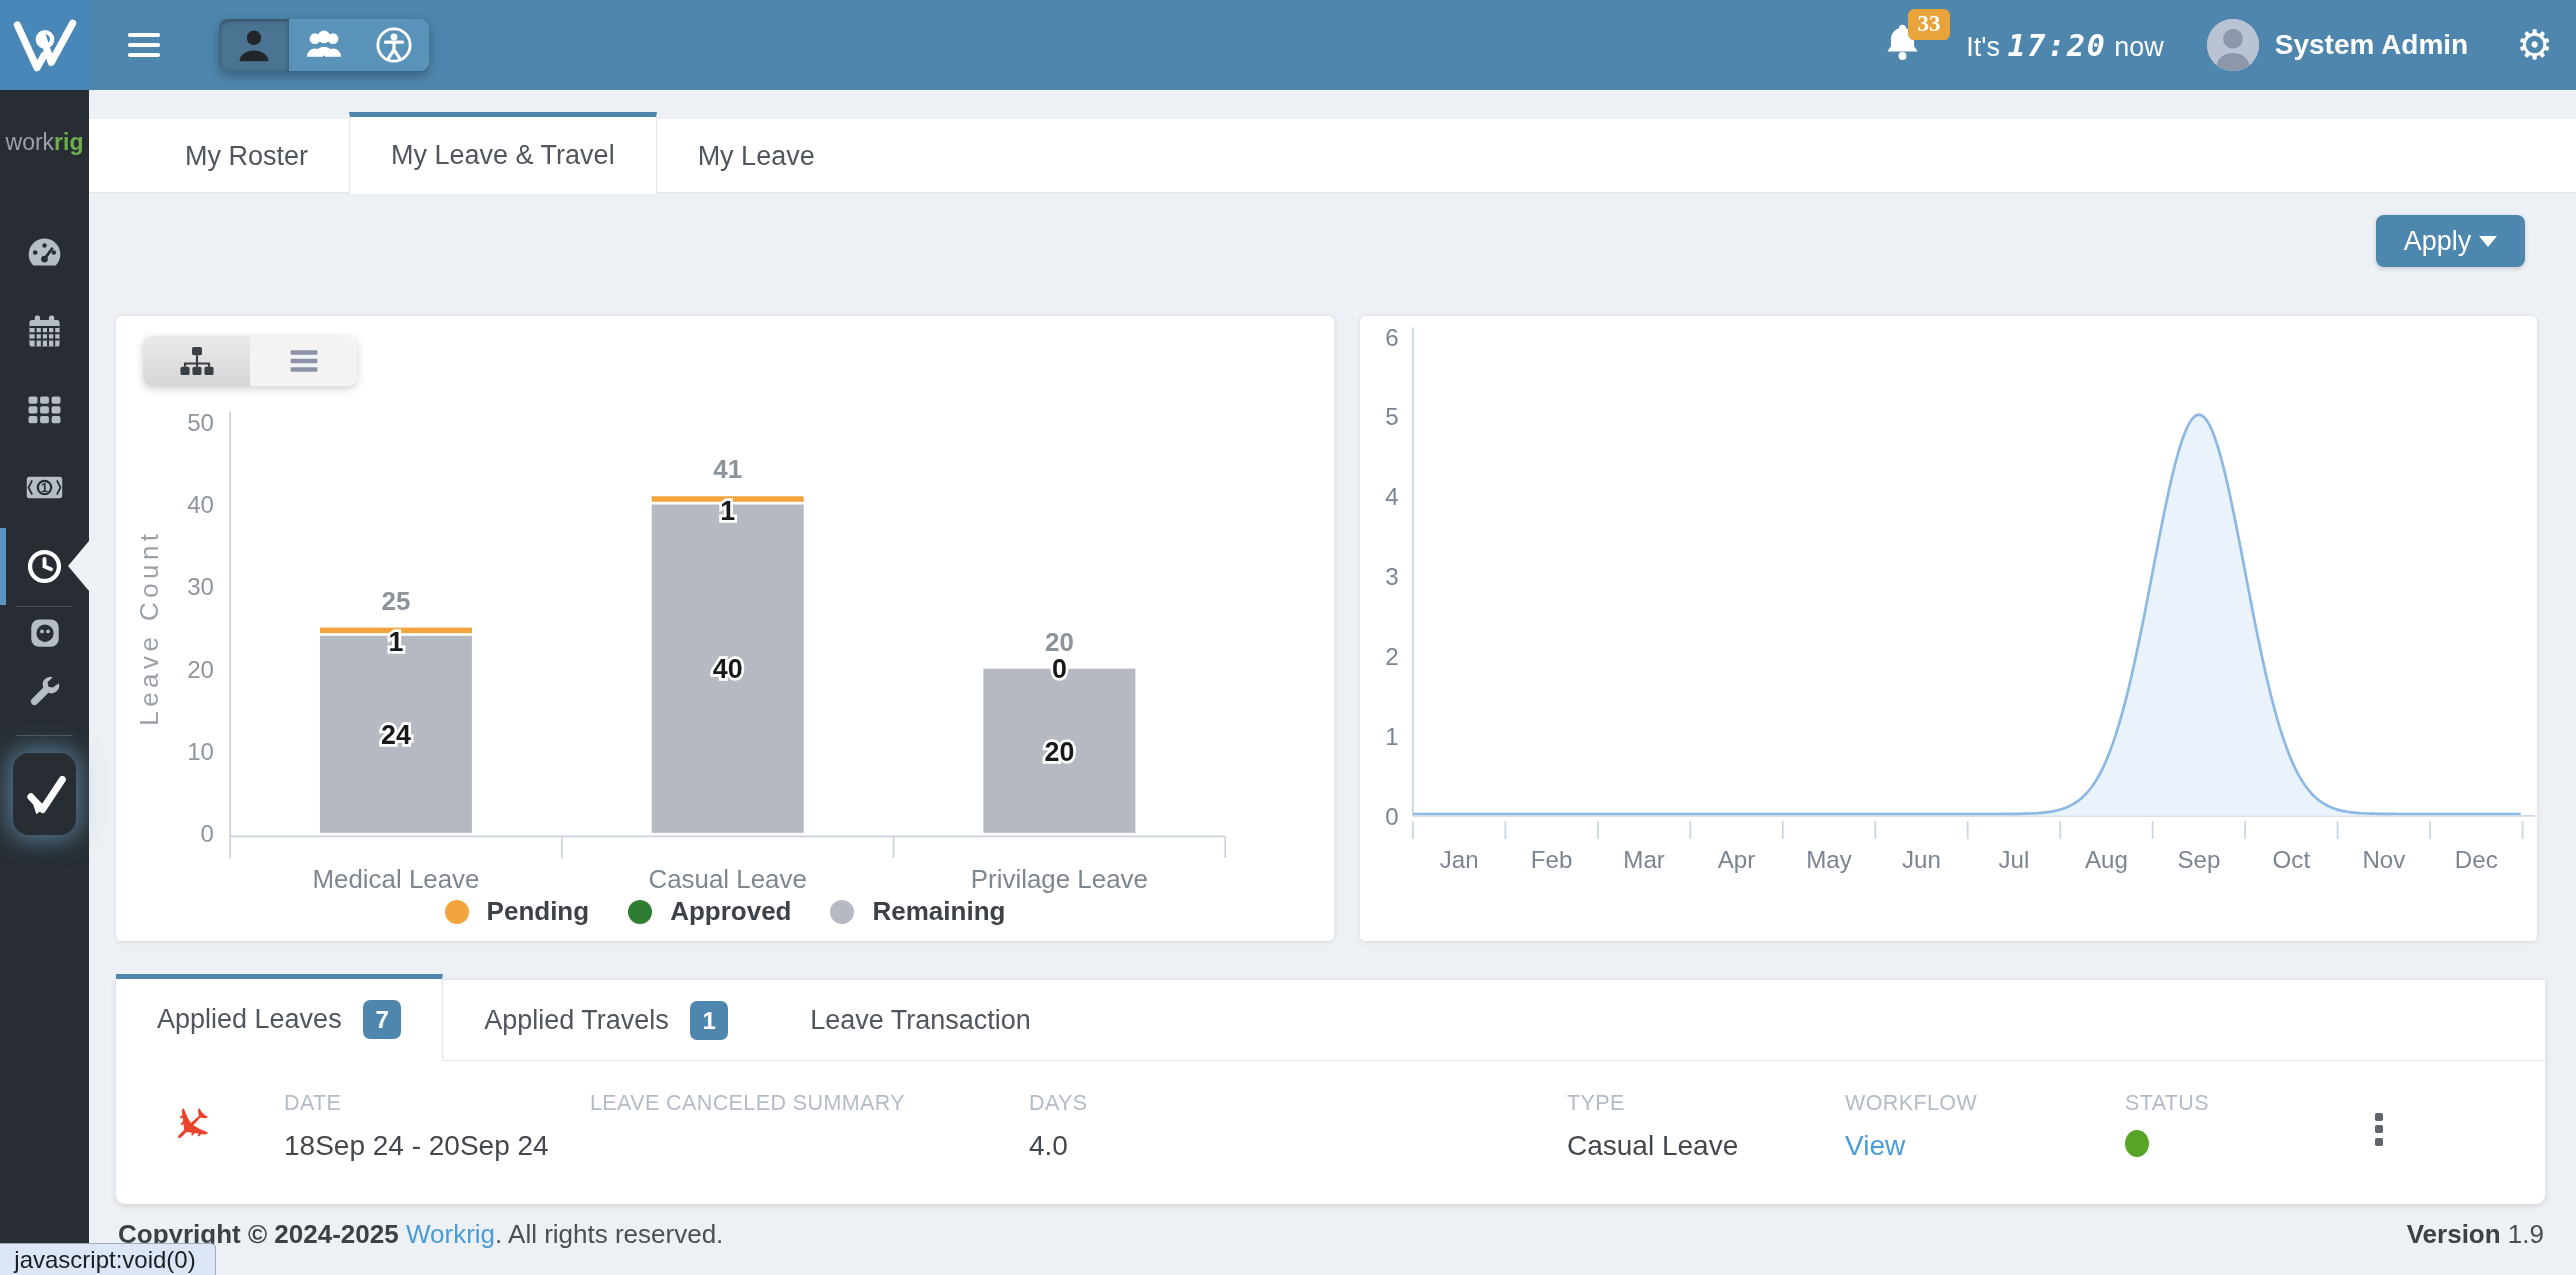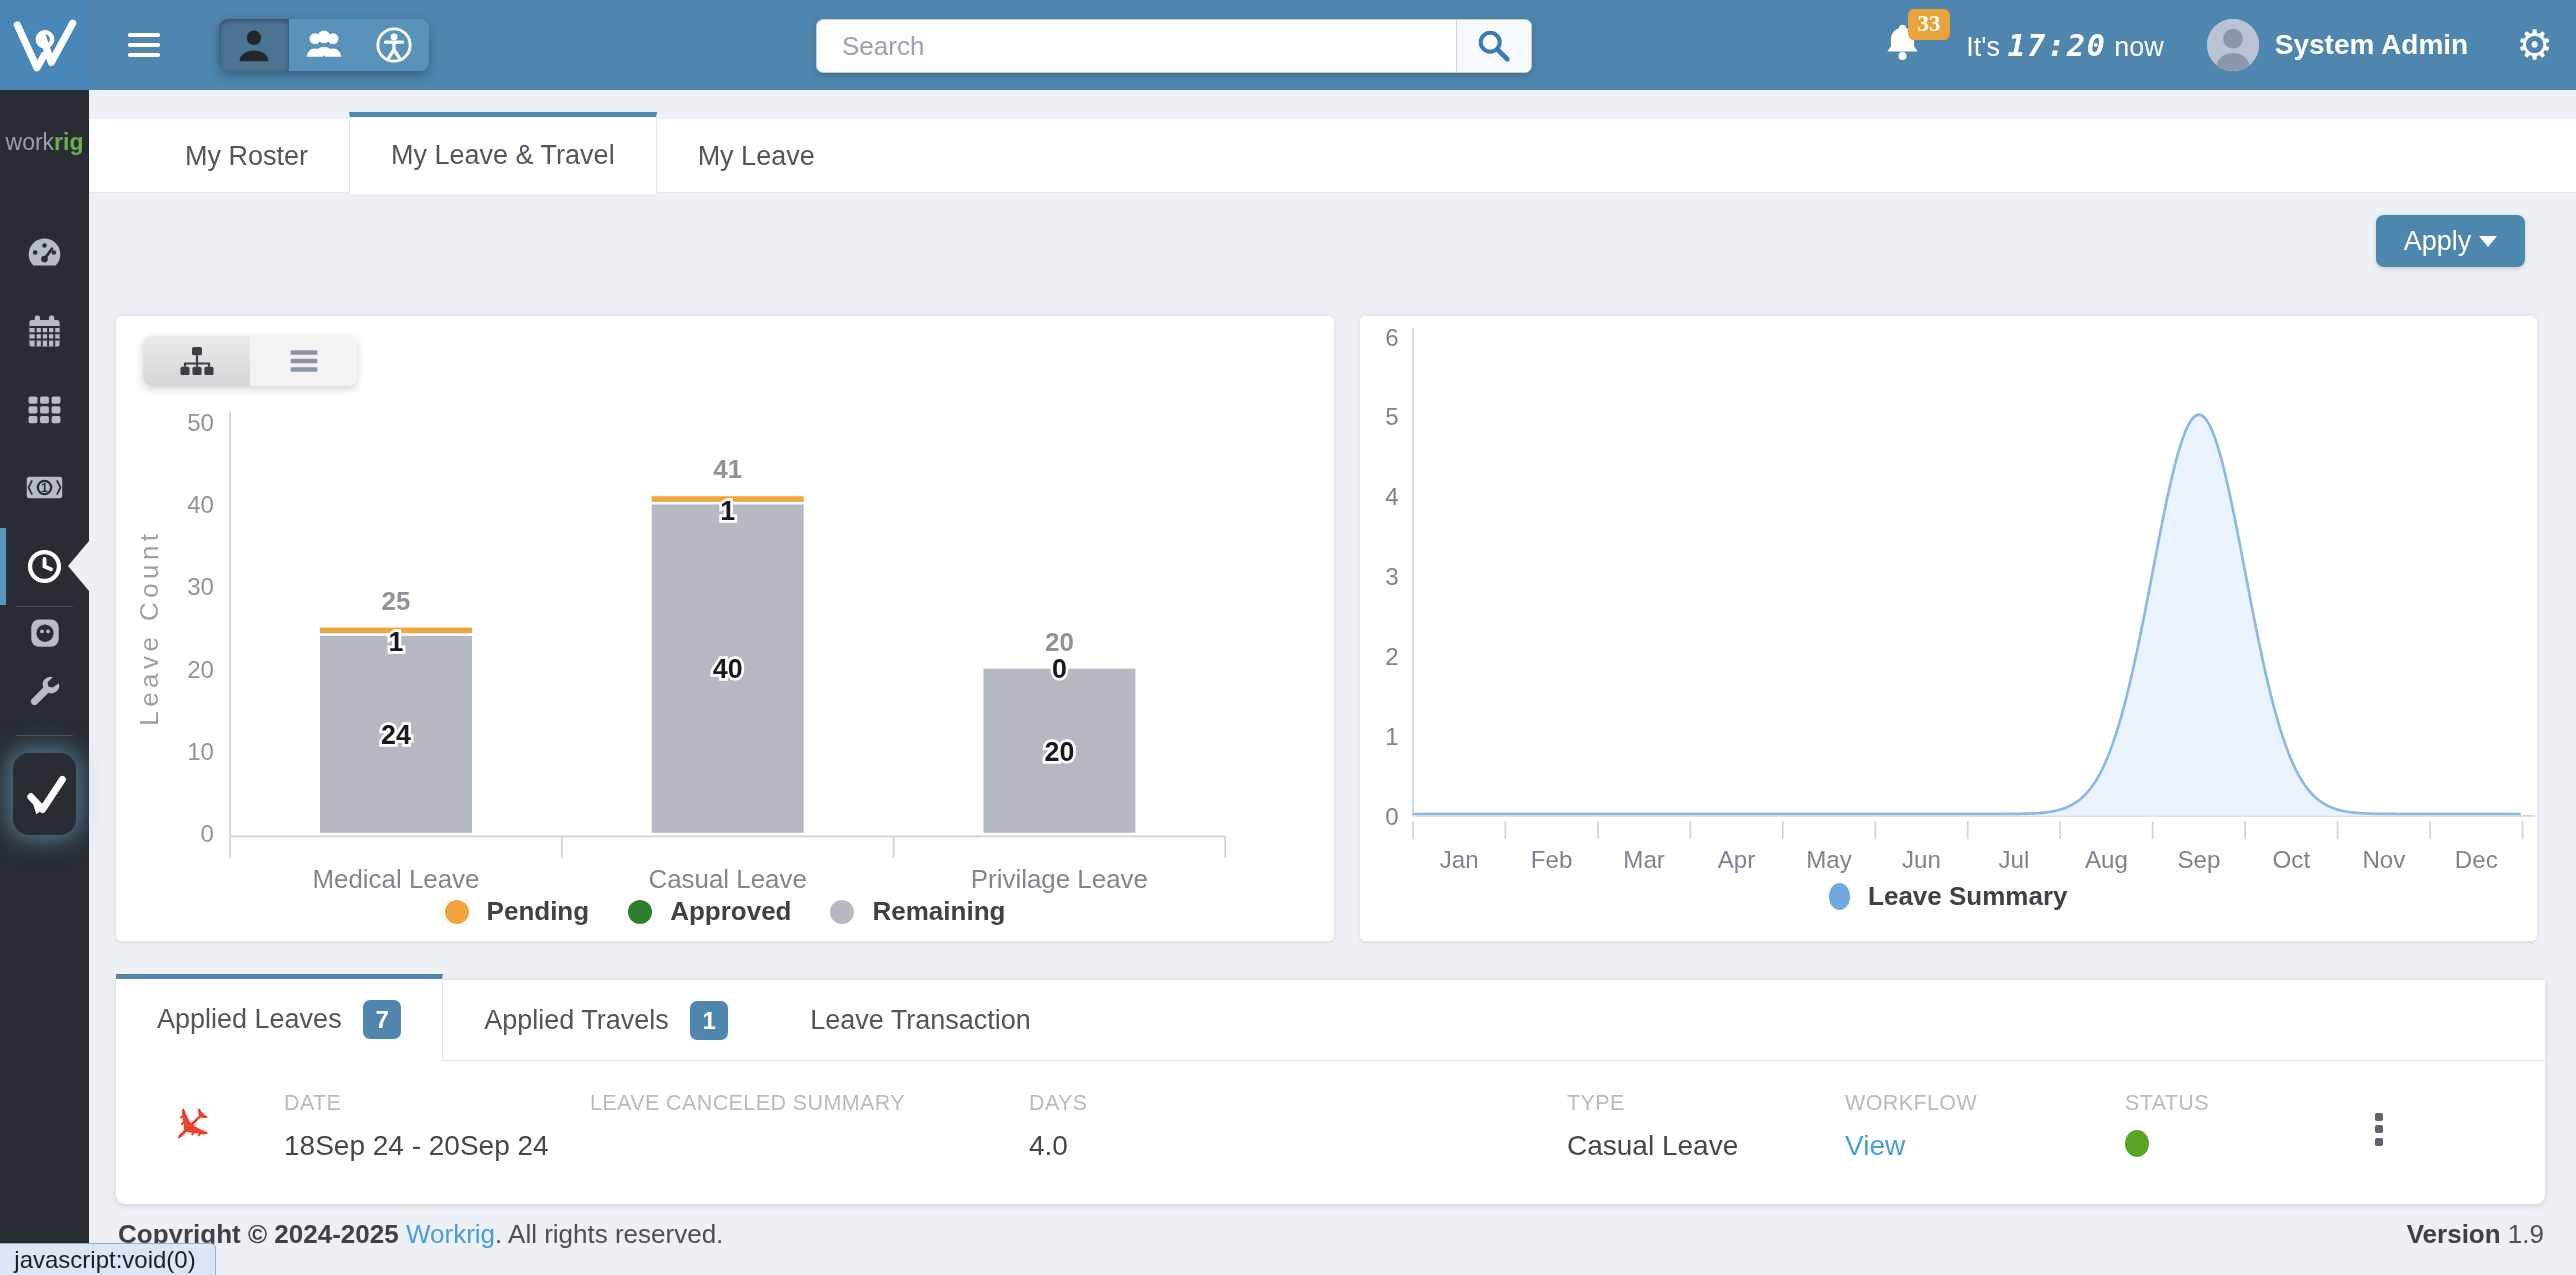--- a/index.html
+++ b/index.html
@@ -118,29 +118,20 @@
           <path d="M9 32 a11 10 0 0 1 22 0 z"></path>
       </svg>
     </div>
     <div class="vs-btn">
       <svg width="38" height="38" viewBox="0 0 40 40">
         <circle cx="20" cy="20" r="17" stroke="#fff" stroke-width="3" fill="none"></circle>
         <circle cx="20" cy="11.5" r="3.6" fill="#fff"></circle>
         <path d="M11 17 h18 M20 17 v8 M20 25 l-6 9 M20 25 l6 9" stroke="#fff" stroke-width="3.4" fill="none" stroke-linecap="round"></path>
       </svg>
     </div>
-  </div>
-  <div class="search-wrap">
-    <input class="search-input" placeholder="Search" style="">
-    <button class="search-btn">
-      <svg width="38" height="38" viewBox="0 0 40 40">
-        <circle cx="16" cy="16" r="10" stroke="#3d7ab3" stroke-width="4.2" fill="none"></circle>
-        <line x1="24" y1="24" x2="34" y2="34" stroke="#3d7ab3" stroke-width="5" stroke-linecap="round"></line>
-      </svg>
-    </button>
   </div>
   <div class="top-right">
     <div class="bell-wrap">
       <svg width="41" height="41" viewBox="0 0 46 46" fill="#fff">
         <path d="M19 6 a4 4 0 0 1 8 0 c6 2 9 7 9 13 v7 l4 6 H6 l4 -6 v-7 c0 -6 3 -11 9 -13 z"></path>
         <circle cx="23" cy="37" r="4.5"></circle>
       </svg>
       <span class="bell-badge">33</span>
     </div>
     <div class="time-text">
@@ -346,26 +337,20 @@
       <text x="627.7916666666667" y="617" text-anchor="middle" font-size="27" fill="#7b8591">Jun</text>
       <text x="731.2083333333334" y="617" text-anchor="middle" font-size="27" fill="#7b8591">Jul</text>
       <text x="834.625" y="617" text-anchor="middle" font-size="27" fill="#7b8591">Aug</text>
       <text x="938.0416666666667" y="617" text-anchor="middle" font-size="27" fill="#7b8591">Sep</text>
       <text x="1041.4583333333335" y="617" text-anchor="middle" font-size="27" fill="#7b8591">Oct</text>
       <text x="1144.875" y="617" text-anchor="middle" font-size="27" fill="#7b8591">Nov</text>
       <text x="1248.2916666666667" y="617" text-anchor="middle" font-size="27" fill="#7b8591">Dec</text>
       <path d="M 59 559 L 59 557.0 L 62 557.0 L 65 557.0 L 68 557.0 L 71 557.0 L 74 557.0 L 77 557.0 L 80 557.0 L 83 557.0 L 86 557.0 L 89 557.0 L 92 557.0 L 95 557.0 L 98 557.0 L 101 557.0 L 104 557.0 L 107 557.0 L 110 557.0 L 113 557.0 L 116 557.0 L 119 557.0 L 122 557.0 L 125 557.0 L 128 557.0 L 131 557.0 L 134 557.0 L 137 557.0 L 140 557.0 L 143 557.0 L 146 557.0 L 149 557.0 L 152 557.0 L 155 557.0 L 158 557.0 L 161 557.0 L 164 557.0 L 167 557.0 L 170 557.0 L 173 557.0 L 176 557.0 L 179 557.0 L 182 557.0 L 185 557.0 L 188 557.0 L 191 557.0 L 194 557.0 L 197 557.0 L 200 557.0 L 203 557.0 L 206 557.0 L 209 557.0 L 212 557.0 L 215 557.0 L 218 557.0 L 221 557.0 L 224 557.0 L 227 557.0 L 230 557.0 L 233 557.0 L 236 557.0 L 239 557.0 L 242 557.0 L 245 557.0 L 248 557.0 L 251 557.0 L 254 557.0 L 257 557.0 L 260 557.0 L 263 557.0 L 266 557.0 L 269 557.0 L 272 557.0 L 275 557.0 L 278 557.0 L 281 557.0 L 284 557.0 L 287 557.0 L 290 557.0 L 293 557.0 L 296 557.0 L 299 557.0 L 302 557.0 L 305 557.0 L 308 557.0 L 311 557.0 L 314 557.0 L 317 557.0 L 320 557.0 L 323 557.0 L 326 557.0 L 329 557.0 L 332 557.0 L 335 557.0 L 338 557.0 L 341 557.0 L 344 557.0 L 347 557.0 L 350 557.0 L 353 557.0 L 356 557.0 L 359 557.0 L 362 557.0 L 365 557.0 L 368 557.0 L 371 557.0 L 374 557.0 L 377 557.0 L 380 557.0 L 383 557.0 L 386 557.0 L 389 557.0 L 392 557.0 L 395 557.0 L 398 557.0 L 401 557.0 L 404 557.0 L 407 557.0 L 410 557.0 L 413 557.0 L 416 557.0 L 419 557.0 L 422 557.0 L 425 557.0 L 428 557.0 L 431 557.0 L 434 557.0 L 437 557.0 L 440 557.0 L 443 557.0 L 446 557.0 L 449 557.0 L 452 557.0 L 455 557.0 L 458 557.0 L 461 557.0 L 464 557.0 L 467 557.0 L 470 557.0 L 473 557.0 L 476 557.0 L 479 557.0 L 482 557.0 L 485 557.0 L 488 557.0 L 491 557.0 L 494 557.0 L 497 557.0 L 500 557.0 L 503 557.0 L 506 557.0 L 509 557.0 L 512 557.0 L 515 557.0 L 518 557.0 L 521 557.0 L 524 557.0 L 527 557.0 L 530 557.0 L 533 557.0 L 536 557.0 L 539 557.0 L 542 557.0 L 545 557.0 L 548 557.0 L 551 557.0 L 554 557.0 L 557 557.0 L 560 557.0 L 563 557.0 L 566 557.0 L 569 557.0 L 572 557.0 L 575 557.0 L 578 557.0 L 581 557.0 L 584 557.0 L 587 557.0 L 590 557.0 L 593 557.0 L 596 557.0 L 599 557.0 L 602 557.0 L 605 557.0 L 608 557.0 L 611 557.0 L 614 557.0 L 617 557.0 L 620 557.0 L 623 557.0 L 626 557.0 L 629 557.0 L 632 557.0 L 635 557.0 L 638 557.0 L 641 557.0 L 644 557.0 L 647 557.0 L 650 557.0 L 653 557.0 L 656 557.0 L 659 557.0 L 662 557.0 L 665 557.0 L 668 557.0 L 671 557.0 L 674 557.0 L 677 557.0 L 680 557.0 L 683 557.0 L 686 557.0 L 689 557.0 L 692 557.0 L 695 557.0 L 698 557.0 L 701 557.0 L 704 557.0 L 707 557.0 L 710 557.0 L 713 557.0 L 716 557.0 L 719 556.9 L 722 556.9 L 725 556.9 L 728 556.9 L 731 556.9 L 734 556.8 L 737 556.8 L 740 556.7 L 743 556.6 L 746 556.5 L 749 556.4 L 752 556.3 L 755 556.2 L 758 556.0 L 761 555.7 L 764 555.5 L 767 555.1 L 770 554.7 L 773 554.3 L 776 553.7 L 779 553.1 L 782 552.3 L 785 551.4 L 788 550.4 L 791 549.2 L 794 547.8 L 797 546.2 L 800 544.3 L 803 542.2 L 806 539.9 L 809 537.2 L 812 534.1 L 815 530.7 L 818 526.8 L 821 522.5 L 824 517.8 L 827 512.5 L 830 506.7 L 833 500.3 L 836 493.3 L 839 485.7 L 842 477.4 L 845 468.5 L 848 458.9 L 851 448.7 L 854 437.8 L 857 426.2 L 860 414.0 L 863 401.2 L 866 387.8 L 869 373.8 L 872 359.4 L 875 344.6 L 878 329.4 L 881 313.9 L 884 298.3 L 887 282.6 L 890 266.9 L 893 251.4 L 896 236.1 L 899 221.1 L 902 206.7 L 905 192.8 L 908 179.7 L 911 167.4 L 914 156.1 L 917 145.8 L 920 136.7 L 923 128.8 L 926 122.3 L 929 117.1 L 932 113.4 L 935 111.1 L 938 110.3 L 941 111.1 L 944 113.3 L 947 117.0 L 950 122.1 L 953 128.6 L 956 136.5 L 959 145.6 L 962 155.8 L 965 167.1 L 968 179.3 L 971 192.4 L 974 206.3 L 977 220.7 L 980 235.6 L 983 250.9 L 986 266.5 L 989 282.2 L 992 297.9 L 995 313.5 L 998 329.0 L 1001 344.2 L 1004 359.0 L 1007 373.4 L 1010 387.4 L 1013 400.8 L 1016 413.6 L 1019 425.9 L 1022 437.5 L 1025 448.4 L 1028 458.7 L 1031 468.2 L 1034 477.2 L 1037 485.4 L 1040 493.1 L 1043 500.1 L 1046 506.5 L 1049 512.3 L 1052 517.6 L 1055 522.4 L 1058 526.7 L 1061 530.6 L 1064 534.0 L 1067 537.1 L 1070 539.8 L 1073 542.2 L 1076 544.3 L 1079 546.1 L 1082 547.7 L 1085 549.1 L 1088 550.3 L 1091 551.4 L 1094 552.3 L 1097 553.0 L 1100 553.7 L 1103 554.2 L 1106 554.7 L 1109 555.1 L 1112 555.4 L 1115 555.7 L 1118 556.0 L 1121 556.1 L 1124 556.3 L 1127 556.4 L 1130 556.5 L 1133 556.6 L 1136 556.7 L 1139 556.8 L 1142 556.8 L 1145 556.9 L 1148 556.9 L 1151 556.9 L 1154 556.9 L 1157 556.9 L 1160 557.0 L 1163 557.0 L 1166 557.0 L 1169 557.0 L 1172 557.0 L 1175 557.0 L 1178 557.0 L 1181 557.0 L 1184 557.0 L 1187 557.0 L 1190 557.0 L 1193 557.0 L 1196 557.0 L 1199 557.0 L 1202 557.0 L 1205 557.0 L 1208 557.0 L 1211 557.0 L 1214 557.0 L 1217 557.0 L 1220 557.0 L 1223 557.0 L 1226 557.0 L 1229 557.0 L 1232 557.0 L 1235 557.0 L 1238 557.0 L 1241 557.0 L 1244 557.0 L 1247 557.0 L 1250 557.0 L 1253 557.0 L 1256 557.0 L 1259 557.0 L 1262 557.0 L 1265 557.0 L 1268 557.0 L 1271 557.0 L 1274 557.0 L 1277 557.0 L 1280 557.0 L 1283 557.0 L 1286 557.0 L 1289 557.0 L 1292 557.0 L 1295 557.0 L 1298 557.0 L 1300 559 Z" fill="#eaf3fb" stroke="none"></path>
       <path d="M 59 557.0 L 62 557.0 L 65 557.0 L 68 557.0 L 71 557.0 L 74 557.0 L 77 557.0 L 80 557.0 L 83 557.0 L 86 557.0 L 89 557.0 L 92 557.0 L 95 557.0 L 98 557.0 L 101 557.0 L 104 557.0 L 107 557.0 L 110 557.0 L 113 557.0 L 116 557.0 L 119 557.0 L 122 557.0 L 125 557.0 L 128 557.0 L 131 557.0 L 134 557.0 L 137 557.0 L 140 557.0 L 143 557.0 L 146 557.0 L 149 557.0 L 152 557.0 L 155 557.0 L 158 557.0 L 161 557.0 L 164 557.0 L 167 557.0 L 170 557.0 L 173 557.0 L 176 557.0 L 179 557.0 L 182 557.0 L 185 557.0 L 188 557.0 L 191 557.0 L 194 557.0 L 197 557.0 L 200 557.0 L 203 557.0 L 206 557.0 L 209 557.0 L 212 557.0 L 215 557.0 L 218 557.0 L 221 557.0 L 224 557.0 L 227 557.0 L 230 557.0 L 233 557.0 L 236 557.0 L 239 557.0 L 242 557.0 L 245 557.0 L 248 557.0 L 251 557.0 L 254 557.0 L 257 557.0 L 260 557.0 L 263 557.0 L 266 557.0 L 269 557.0 L 272 557.0 L 275 557.0 L 278 557.0 L 281 557.0 L 284 557.0 L 287 557.0 L 290 557.0 L 293 557.0 L 296 557.0 L 299 557.0 L 302 557.0 L 305 557.0 L 308 557.0 L 311 557.0 L 314 557.0 L 317 557.0 L 320 557.0 L 323 557.0 L 326 557.0 L 329 557.0 L 332 557.0 L 335 557.0 L 338 557.0 L 341 557.0 L 344 557.0 L 347 557.0 L 350 557.0 L 353 557.0 L 356 557.0 L 359 557.0 L 362 557.0 L 365 557.0 L 368 557.0 L 371 557.0 L 374 557.0 L 377 557.0 L 380 557.0 L 383 557.0 L 386 557.0 L 389 557.0 L 392 557.0 L 395 557.0 L 398 557.0 L 401 557.0 L 404 557.0 L 407 557.0 L 410 557.0 L 413 557.0 L 416 557.0 L 419 557.0 L 422 557.0 L 425 557.0 L 428 557.0 L 431 557.0 L 434 557.0 L 437 557.0 L 440 557.0 L 443 557.0 L 446 557.0 L 449 557.0 L 452 557.0 L 455 557.0 L 458 557.0 L 461 557.0 L 464 557.0 L 467 557.0 L 470 557.0 L 473 557.0 L 476 557.0 L 479 557.0 L 482 557.0 L 485 557.0 L 488 557.0 L 491 557.0 L 494 557.0 L 497 557.0 L 500 557.0 L 503 557.0 L 506 557.0 L 509 557.0 L 512 557.0 L 515 557.0 L 518 557.0 L 521 557.0 L 524 557.0 L 527 557.0 L 530 557.0 L 533 557.0 L 536 557.0 L 539 557.0 L 542 557.0 L 545 557.0 L 548 557.0 L 551 557.0 L 554 557.0 L 557 557.0 L 560 557.0 L 563 557.0 L 566 557.0 L 569 557.0 L 572 557.0 L 575 557.0 L 578 557.0 L 581 557.0 L 584 557.0 L 587 557.0 L 590 557.0 L 593 557.0 L 596 557.0 L 599 557.0 L 602 557.0 L 605 557.0 L 608 557.0 L 611 557.0 L 614 557.0 L 617 557.0 L 620 557.0 L 623 557.0 L 626 557.0 L 629 557.0 L 632 557.0 L 635 557.0 L 638 557.0 L 641 557.0 L 644 557.0 L 647 557.0 L 650 557.0 L 653 557.0 L 656 557.0 L 659 557.0 L 662 557.0 L 665 557.0 L 668 557.0 L 671 557.0 L 674 557.0 L 677 557.0 L 680 557.0 L 683 557.0 L 686 557.0 L 689 557.0 L 692 557.0 L 695 557.0 L 698 557.0 L 701 557.0 L 704 557.0 L 707 557.0 L 710 557.0 L 713 557.0 L 716 557.0 L 719 556.9 L 722 556.9 L 725 556.9 L 728 556.9 L 731 556.9 L 734 556.8 L 737 556.8 L 740 556.7 L 743 556.6 L 746 556.5 L 749 556.4 L 752 556.3 L 755 556.2 L 758 556.0 L 761 555.7 L 764 555.5 L 767 555.1 L 770 554.7 L 773 554.3 L 776 553.7 L 779 553.1 L 782 552.3 L 785 551.4 L 788 550.4 L 791 549.2 L 794 547.8 L 797 546.2 L 800 544.3 L 803 542.2 L 806 539.9 L 809 537.2 L 812 534.1 L 815 530.7 L 818 526.8 L 821 522.5 L 824 517.8 L 827 512.5 L 830 506.7 L 833 500.3 L 836 493.3 L 839 485.7 L 842 477.4 L 845 468.5 L 848 458.9 L 851 448.7 L 854 437.8 L 857 426.2 L 860 414.0 L 863 401.2 L 866 387.8 L 869 373.8 L 872 359.4 L 875 344.6 L 878 329.4 L 881 313.9 L 884 298.3 L 887 282.6 L 890 266.9 L 893 251.4 L 896 236.1 L 899 221.1 L 902 206.7 L 905 192.8 L 908 179.7 L 911 167.4 L 914 156.1 L 917 145.8 L 920 136.7 L 923 128.8 L 926 122.3 L 929 117.1 L 932 113.4 L 935 111.1 L 938 110.3 L 941 111.1 L 944 113.3 L 947 117.0 L 950 122.1 L 953 128.6 L 956 136.5 L 959 145.6 L 962 155.8 L 965 167.1 L 968 179.3 L 971 192.4 L 974 206.3 L 977 220.7 L 980 235.6 L 983 250.9 L 986 266.5 L 989 282.2 L 992 297.9 L 995 313.5 L 998 329.0 L 1001 344.2 L 1004 359.0 L 1007 373.4 L 1010 387.4 L 1013 400.8 L 1016 413.6 L 1019 425.9 L 1022 437.5 L 1025 448.4 L 1028 458.7 L 1031 468.2 L 1034 477.2 L 1037 485.4 L 1040 493.1 L 1043 500.1 L 1046 506.5 L 1049 512.3 L 1052 517.6 L 1055 522.4 L 1058 526.7 L 1061 530.6 L 1064 534.0 L 1067 537.1 L 1070 539.8 L 1073 542.2 L 1076 544.3 L 1079 546.1 L 1082 547.7 L 1085 549.1 L 1088 550.3 L 1091 551.4 L 1094 552.3 L 1097 553.0 L 1100 553.7 L 1103 554.2 L 1106 554.7 L 1109 555.1 L 1112 555.4 L 1115 555.7 L 1118 556.0 L 1121 556.1 L 1124 556.3 L 1127 556.4 L 1130 556.5 L 1133 556.6 L 1136 556.7 L 1139 556.8 L 1142 556.8 L 1145 556.9 L 1148 556.9 L 1151 556.9 L 1154 556.9 L 1157 556.9 L 1160 557.0 L 1163 557.0 L 1166 557.0 L 1169 557.0 L 1172 557.0 L 1175 557.0 L 1178 557.0 L 1181 557.0 L 1184 557.0 L 1187 557.0 L 1190 557.0 L 1193 557.0 L 1196 557.0 L 1199 557.0 L 1202 557.0 L 1205 557.0 L 1208 557.0 L 1211 557.0 L 1214 557.0 L 1217 557.0 L 1220 557.0 L 1223 557.0 L 1226 557.0 L 1229 557.0 L 1232 557.0 L 1235 557.0 L 1238 557.0 L 1241 557.0 L 1244 557.0 L 1247 557.0 L 1250 557.0 L 1253 557.0 L 1256 557.0 L 1259 557.0 L 1262 557.0 L 1265 557.0 L 1268 557.0 L 1271 557.0 L 1274 557.0 L 1277 557.0 L 1280 557.0 L 1283 557.0 L 1286 557.0 L 1289 557.0 L 1292 557.0 L 1295 557.0 L 1298 557.0" fill="none" stroke="#8cb8e4" stroke-width="3"></path>
     </svg>
-  <div class="area-legend">
-    <div class="legend-item">
-      <i class="area-dot" style="background: rgb(110, 168, 220);"></i>
-      <span>Leave Summary</span>
-    </div>
-  </div>
 </div>
 
 <div class="bottom-section">
   <div class="btabs">
     <div class="btab active">
       <span>Applied Leaves</span>
       <span class="badge">7</span>
     </div>
     <div class="btab">
       <span>Applied Travels</span>

